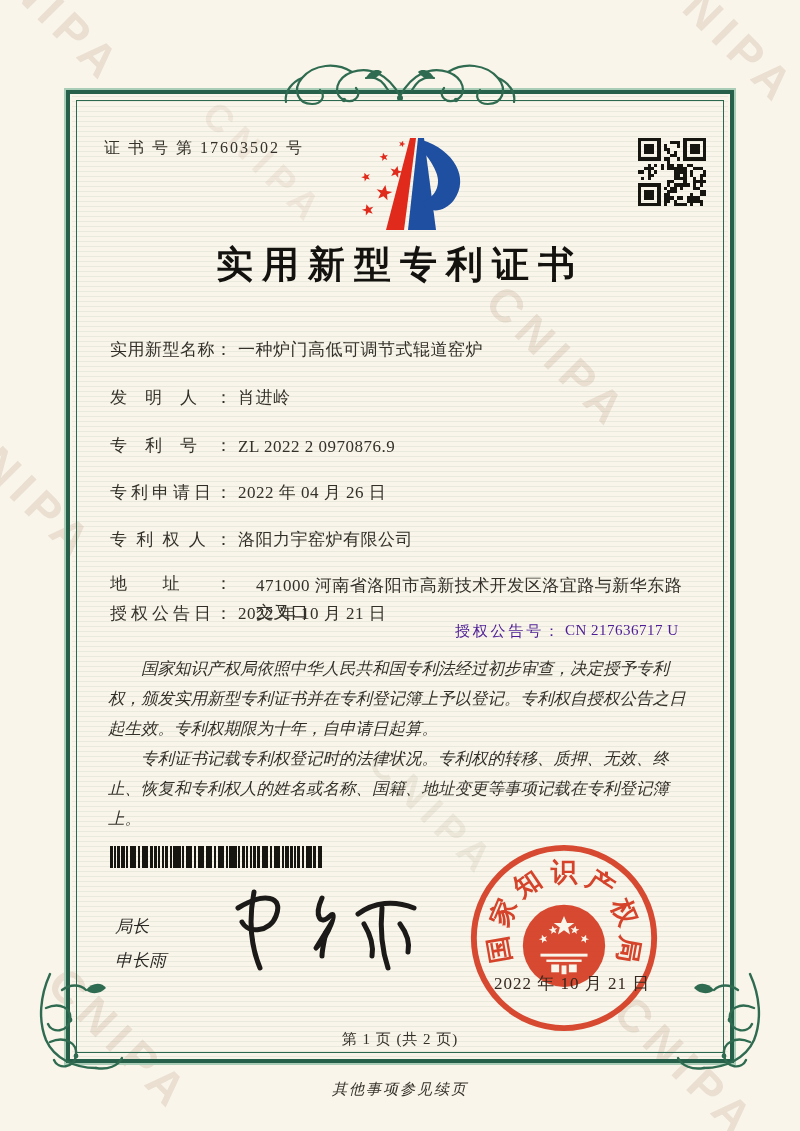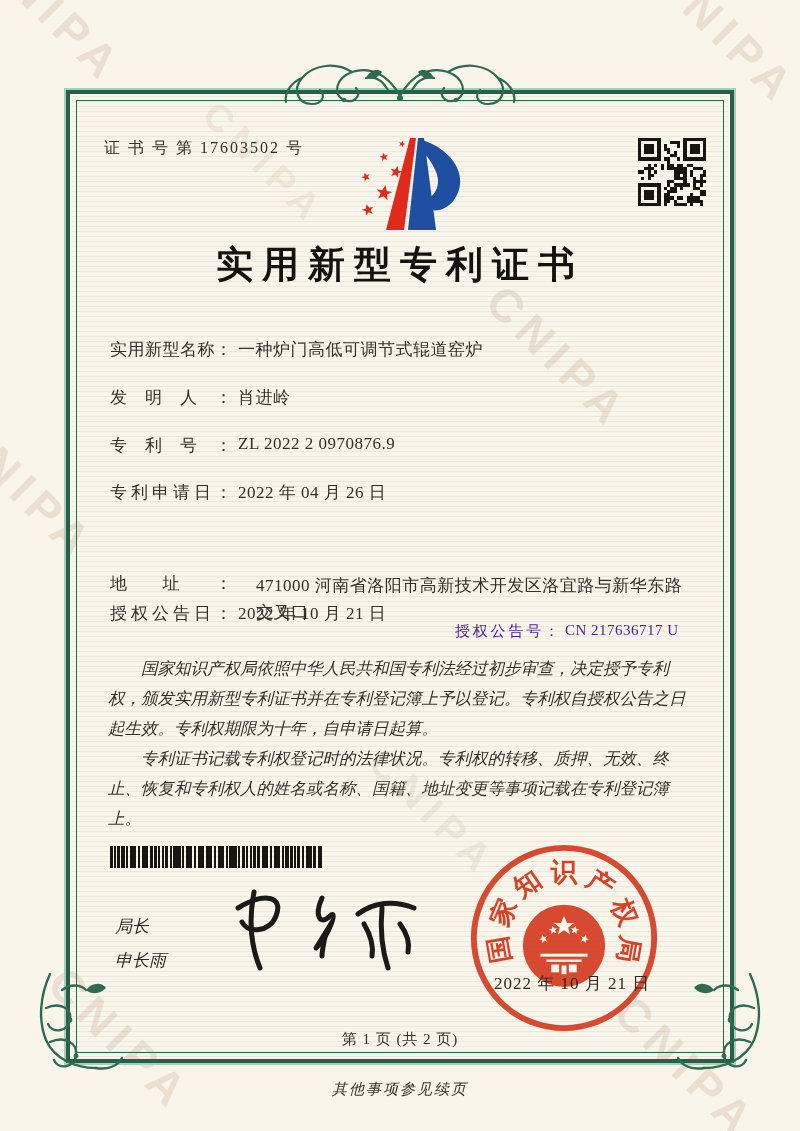--- a/index.html
+++ b/index.html
@@ -49,21 +49,21 @@
   .cert-no{position:absolute;left:104px;top:138px;font-size:16px;letter-spacing:2px;color:#34312a;}
   .logo{position:absolute;left:338px;top:130px;}
   .qr{position:absolute;left:638px;top:138px;}
   .title{
     position:absolute;left:0;top:240px;width:100%;text-align:center;
     font-size:37px;font-weight:bold;letter-spacing:9px;color:#14120f;
   }
   .field{position:absolute;left:110px;display:flex;font-size:17px;color:#33302a;}
   .f-label{flex:none;display:inline-block;width:122px;text-align:justify;text-align-last:justify;}
   .f-value{margin-left:6px;letter-spacing:0.5px;}
-  .f1{top:338px;} .f2{top:386px;} .f3{top:434px;} .f4{top:481px;} .f5{top:528px;}
+  .f1{top:338px;} .f2{top:386px;} .f3{top:434px;align-items:flex-end;} .f4{top:481px;} .f5{top:528px;}
   .f6{top:572px;gap:18px;} .f6 .f-value{width:436px;line-height:27px;}
   .f7{top:602px;justify-content:flex-end;}
   .grant-no{position:absolute;left:455px;top:622px;display:flex;font-size:15px;color:#4c1d95;}
   .grant-no .f-label{width:104px;}
   .paragraphs{
     position:absolute;left:108px;top:654px;width:588px;
     font-size:16.5px;line-height:30px;color:#33302a;font-style:italic;
   }
   .paragraphs p{margin:0;text-indent:2em;}
   .barcode{
@@ -411,20 +411,24 @@
       <span class="f-value">肖进岭</span>
     </div>
     <div class="field f3">
       <span class="f-label">专利号：</span>
       <span class="f-value">ZL 2022 2 0970876.9</span>
     </div>
     <div class="field f4">
       <span class="f-label">专利申请日：</span>
       <span class="f-value">2022 年 04 月 26 日</span>
     </div>
+    <div class="field f5">
+      <span class="f-label">专利权人：</span>
+      <span class="f-value">洛阳力宇窑炉有限公司</span>
+    </div>
     <div class="field f6">
       <span class="f-label">地址：</span>
       <span class="f-value">471000  河南省洛阳市高新技术开发区洛宜路与新华东路交叉口</span>
     </div>
     <div class="field f7">
       <span class="f-label">授权公告日：</span>
       <span class="f-value">2022 年 10 月 21 日</span>
     </div>
     <div class="grant-no">
       <span class="f-label">授权公告号：</span>

